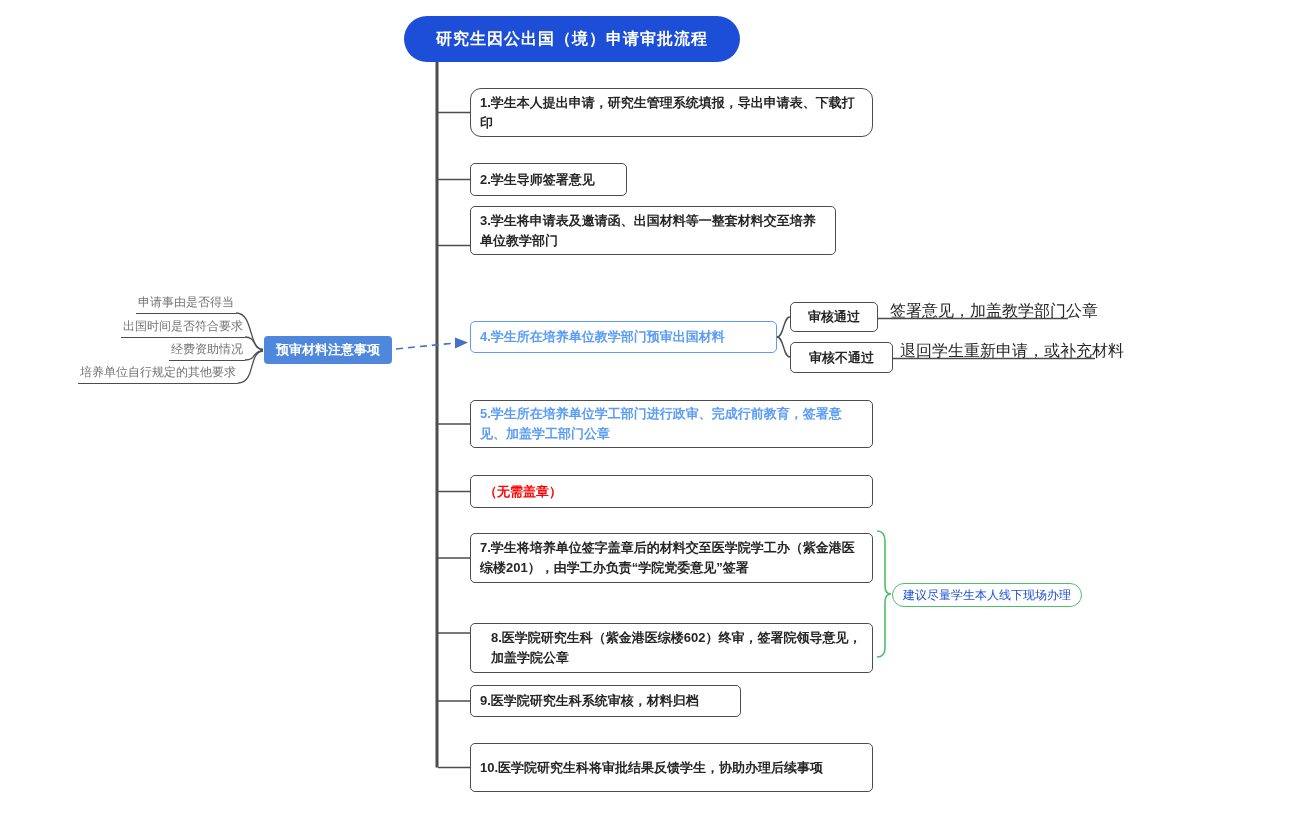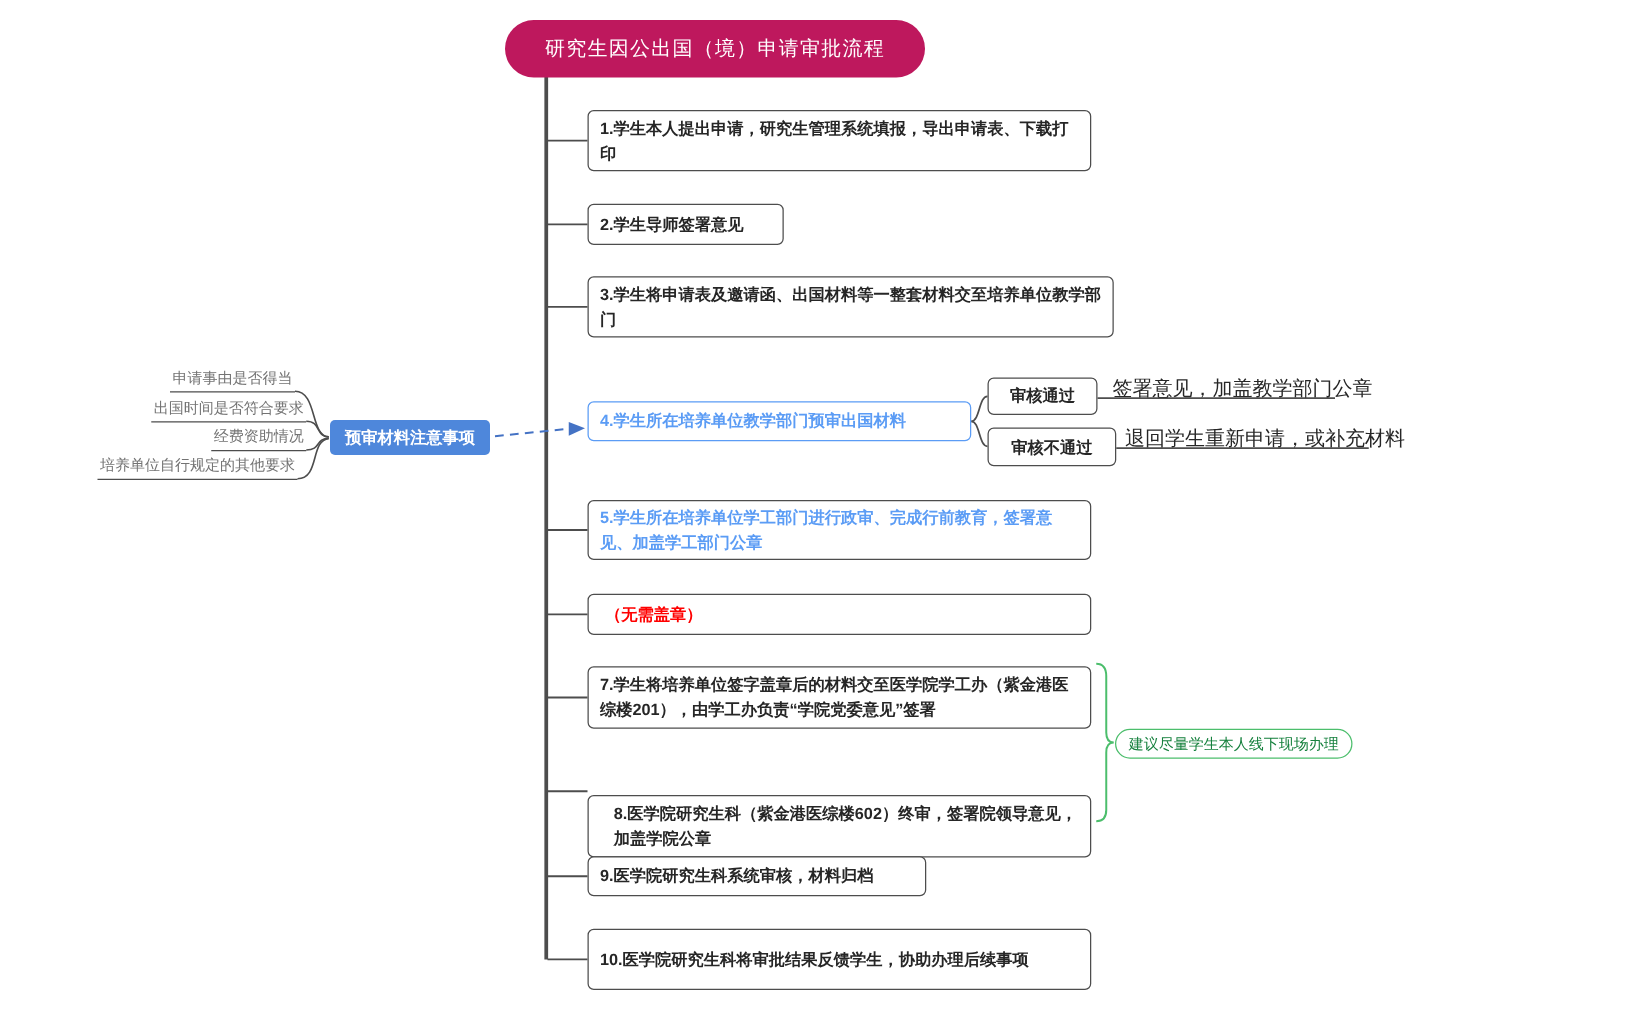--- a/index.html
+++ b/index.html
@@ -4,22 +4,22 @@
 <style>
   html,body{margin:0;padding:0;}
   body{
     width:1316px;height:813px;position:relative;background:#ffffff;
     font-family:"Liberation Sans","DejaVu Sans",sans-serif;overflow:hidden;
   }
   .abs{position:absolute;box-sizing:border-box;}
   #conn{position:absolute;left:0;top:0;width:1316px;height:813px;}
 
   .title-pill{
-    left:404px;top:16px;width:336px;height:46px;background:#be185d;
-    border-radius:23px;color:#ffffff;font-weight:normal;font-size:16px;
+    left:404px;top:16px;width:336px;height:46px;background:#1d4ed8;
+    border-radius:23px;color:#ffffff;font-weight:bold;font-size:16px;
     display:flex;align-items:center;justify-content:center;letter-spacing:1px;
   }
   .step-box{
     left:470px;background:#ffffff;border:1.5px solid #4D4D4D;border-radius:5px;
     padding:4px 9px;font-size:13px;font-weight:bold;color:#262626;line-height:20px;
     display:flex;align-items:center;
   }
   .blue-text{color:#5B9CF5;}
   .blue-border{border-color:#5B9CF5;}
   .red-note{color:#FF0000;margin-left:4px;}
@@ -36,21 +36,21 @@
     font-size:12px;color:#737373;white-space:nowrap;
     padding:0 2px 2px 2px;border-bottom:1.3px solid #4D4D4D;
   }
   .note-node{
     left:264px;top:336px;width:128px;height:28px;background:#4E87DB;
     border-radius:4px;color:#ffffff;font-size:13px;font-weight:bold;
     display:flex;align-items:center;justify-content:center;
   }
   .advice-pill{
     left:892px;top:583px;width:190px;height:24px;background:#ffffff;
-    border:1.5px solid #4CBE6C;border-radius:12px;font-size:12px;color:#15803d;
+    border:1.5px solid #4CBE6C;border-radius:12px;font-size:12px;color:#1d4ed8;
     display:flex;align-items:center;justify-content:center;white-space:nowrap;
   }
 </style>
 </head>
 <body>
 
 <svg id="conn" viewBox="0 0 1316 813">
 
   <path d="M437,61 L437,767.5" stroke="#4D4D4D" stroke-width="3" fill="none"></path>
 
@@ -84,42 +84,42 @@
     <path d="M245,337 C257,337 252,349 263,349.5"></path>
     <path d="M245,360 C257,360 252,351 263,350.5"></path>
     <path d="M238,383 C256,383 248,352 263,351"></path>
   </g>
 
   <path d="M877,531 Q885,531 885,541 L885,586 Q885,594 891,594 Q885,594 885,602 L885,648 Q885,657 877,657" stroke="#4CBE6C" stroke-width="1.6" fill="none"></path>
 </svg>
 
 <div class="abs title-pill">研究生因公出国（境）申请审批流程</div>
 
-<div class="abs step-box" style="top:88px;width:403px;height:49px;">
+<div class="abs step-box" style="top:88px;width:403px;height:49px;border-radius:11px;">
     <span>1.学生本人提出申请，研究生管理系统填报，导出申请表、下载打印</span>
   </div>
 <div class="abs step-box" style="top:163px;width:157px;height:33px;">
     <span>2.学生导师签署意见</span>
   </div>
-<div class="abs step-box" style="top:221px;width:421px;height:49px;">
+<div class="abs step-box" style="top:206px;width:366px;height:49px;">
     <span>3.学生将申请表及邀请函、出国材料等一整套材料交至培养单位教学部门</span>
   </div>
 <div class="abs step-box blue-text blue-border" style="top:321px;width:307px;height:32px;">
     <span>4.学生所在培养单位教学部门预审出国材料</span>
   </div>
 <div class="abs step-box blue-text" style="top:400px;width:403px;height:48px;">
     <span>5.学生所在培养单位学工部门进行政审、完成行前教育，签署意见、加盖学工部门公章</span>
   </div>
 <div class="abs step-box blue-text" style="top:475px;width:403px;height:33px;">
   <span class="red-note">（无需盖章）</span>
 </div>
 <div class="abs step-box" style="top:533px;width:403px;height:50px;">
     <span>7.学生将培养单位签字盖章后的材料交至医学院学工办（紫金港医综楼201），由学工办负责“学院党委意见”签署</span>
   </div>
-<div class="abs step-box" style="top:636px;width:403px;height:50px;padding-left:20px;">
+<div class="abs step-box" style="top:623px;width:403px;height:50px;padding-left:20px;">
     <span>8.医学院研究生科（紫金港医综楼602）终审，签署院领导意见，加盖学院公章</span>
   </div>
 <div class="abs step-box" style="top:685px;width:271px;height:32px;">
     <span>9.医学院研究生科系统审核，材料归档</span>
   </div>
 <div class="abs step-box" style="top:743px;width:403px;height:49px;">
     <span>10.医学院研究生科将审批结果反馈学生，协助办理后续事项</span>
   </div>
 
 <div class="abs result-box" style="left:790px;top:302px;width:88px;height:30px;">

